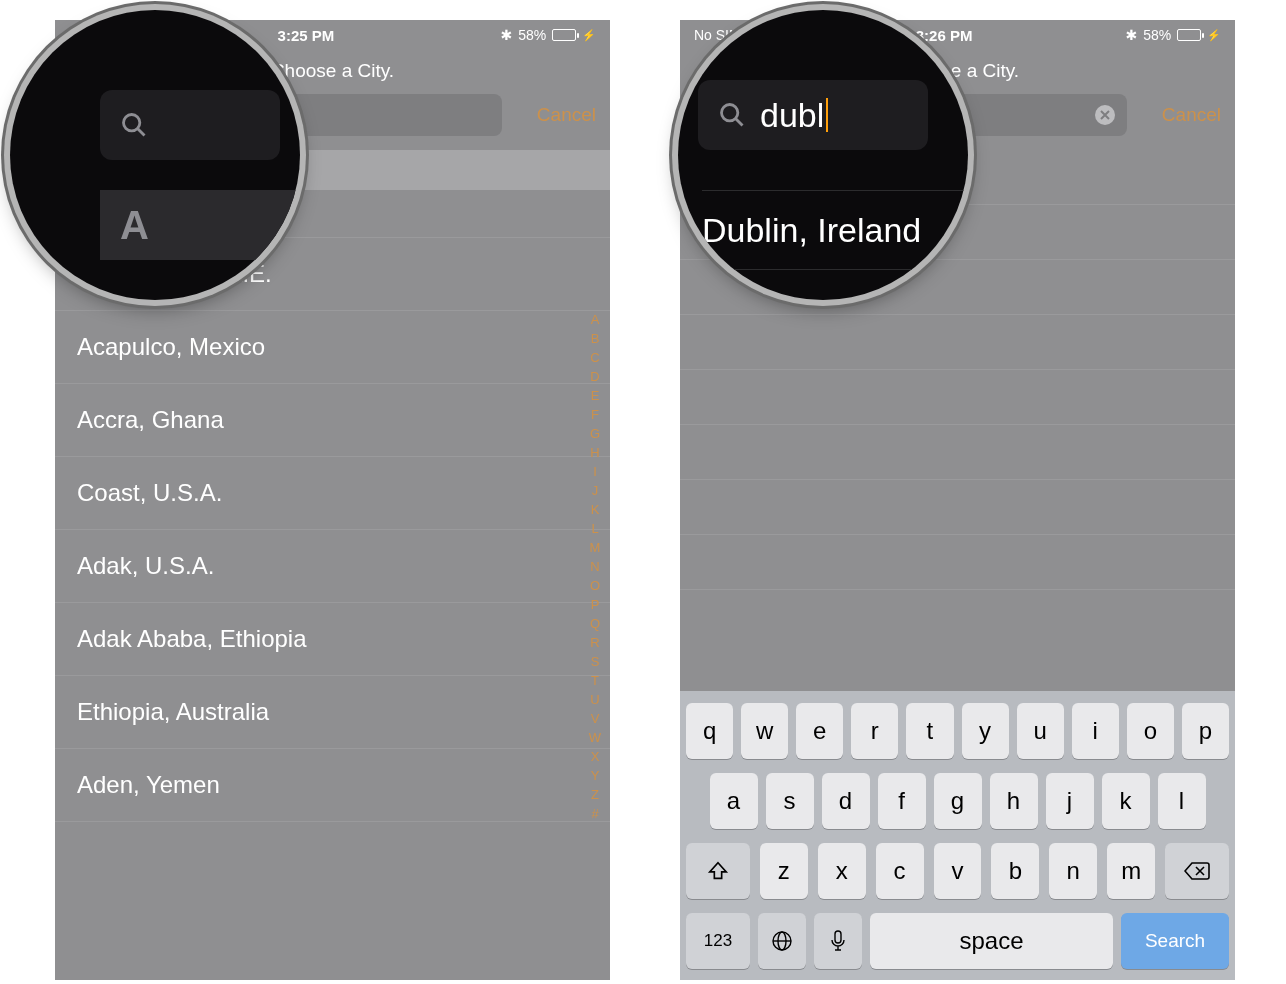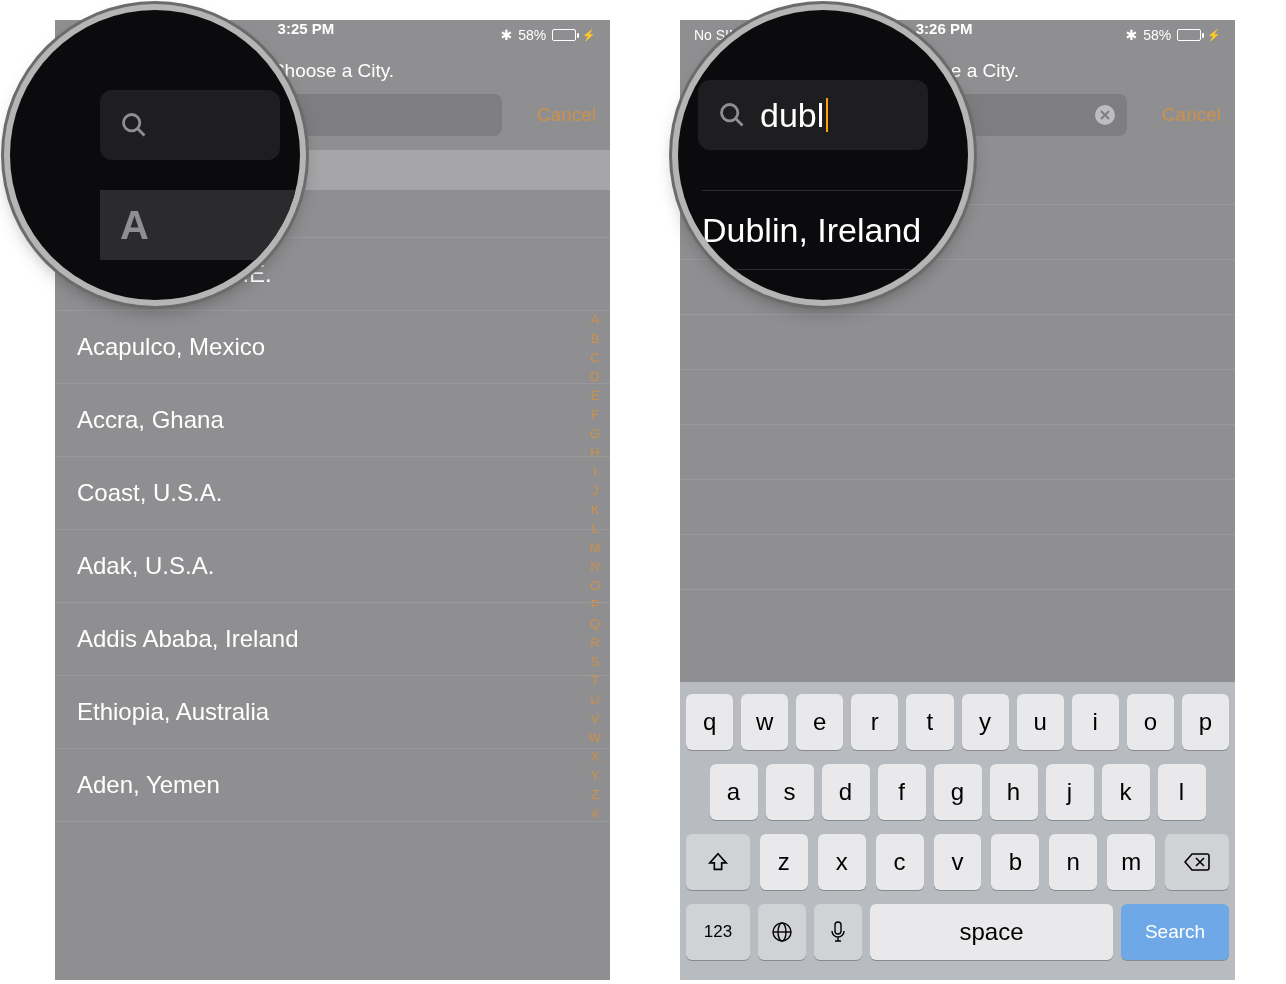--- a/index.html
+++ b/index.html
@@ -2,21 +2,21 @@
 <html><head>
 <meta charset="utf-8">
 <style>
   * { box-sizing: border-box; margin: 0; padding: 0; font-family: -apple-system, "Helvetica Neue", Helvetica, Arial, sans-serif; }
   body { background:#fff; width:1286px; height:984px; position:relative; overflow:hidden; }
   .phone { position:absolute; top:20px; width:555px; height:960px; background:#8f8f91; overflow:hidden; }
   #phone-left  { left:55px; }
   #phone-right { left:680px; }
 
   
-  .status-bar { height:30px; display:flex; justify-content:space-between; padding:0 14px; color:#fff; font-size:14px; }
+  .status-bar { height:30px; display:flex; align-items:center; justify-content:space-between; padding:0 14px; color:#fff; font-size:14px; }
   .status-left, .status-right { display:flex; align-items:center; gap:6px; }
   .status-center { flex:1; text-align:center; font-weight:600; font-size:15px; }
   .battery { width:24px; height:12px; border:1px solid #fff; border-radius:2px; position:relative; }
   .battery::after { content:""; position:absolute; right:-4px; top:3px; width:2px; height:5px; background:#fff; border-radius:1px; }
   .battery-fill { height:100%; width:58%; background:#4cd964; }
   .bolt { font-size:11px; }
 
   
   .header-title { text-align:center; color:#fff; font-size:19px; padding:10px 0 12px; }
   .search-row { display:flex; align-items:center; padding:0 14px 14px; gap:12px; }
@@ -47,21 +47,21 @@
   .keyboard { position:absolute; bottom:0; left:0; right:0; background:#b8bbc0; padding:12px 6px 10px; }
   .kb-row { display:flex; justify-content:center; gap:8px; margin-bottom:14px; }
   .key { background:#e9e9eb; border-radius:6px; height:56px; width:48px; display:flex; align-items:center; justify-content:center; font-size:24px; color:#000; box-shadow:0 1px 0 #898b8f; }
   .kb-row.row2 .key { }
   .kb-row.row3 { gap:10px; }
   .key-shift, .key-back { width:64px; background:#d0d2d6; }
   .key-space { flex:1; }
   .key-search { width:108px; background:#6ea8e6; color:#fff; font-size:19px; }
   .key-123 { width:64px; background:#d0d2d6; font-size:17px; }
   .key-globe, .key-mic { width:48px; background:#d0d2d6; }
-  .kb-row.row4 { gap:8px; margin-bottom:10px; }
+  .kb-row.row4 { gap:8px; margin-bottom:1px; }
 
   
   .magnifier { position:absolute; width:290px; height:290px; border-radius:50%; overflow:hidden; background:#0b0a0c; box-shadow:0 0 0 6px #b5b5b5, 0 0 0 9px #6b6b6b, 0 8px 20px rgba(0,0,0,.4); }
   #mag-left  { left:10px; top:10px; }
   #mag-right { left:678px; top:10px; }
   .mag-inner { width:100%; height:100%; position:relative; }
   .mag-search { position:absolute; left:90px; top:80px; right:20px; height:70px; background:#1e1d20; border-radius:12px; display:flex; align-items:center; padding:0 20px; }
   .mag-search svg { width:28px; height:28px; }
   .mag-search-text { color:#fff; font-size:34px; margin-left:14px; }
   .mag-cursor { width:2px; height:34px; background:#ff9f0a; margin-left:2px; }
@@ -112,21 +112,21 @@
     <div class="city-row">
         <span>Accra, Ghana</span>
       </div>
     <div class="city-row">
         <span>Coast, U.S.A.</span>
       </div>
     <div class="city-row">
         <span>Adak, U.S.A.</span>
       </div>
     <div class="city-row">
-        <span>Addis Ababa, Ireland</span>
+        <span>Adak Ababa, Ethiopia</span>
       </div>
     <div class="city-row">
         <span>Ethiopia, Australia</span>
       </div>
     <div class="city-row">
         <span>Aden, Yemen</span>
       </div>
   </div>
   <div class="index-strip">
     <span>A</span>

